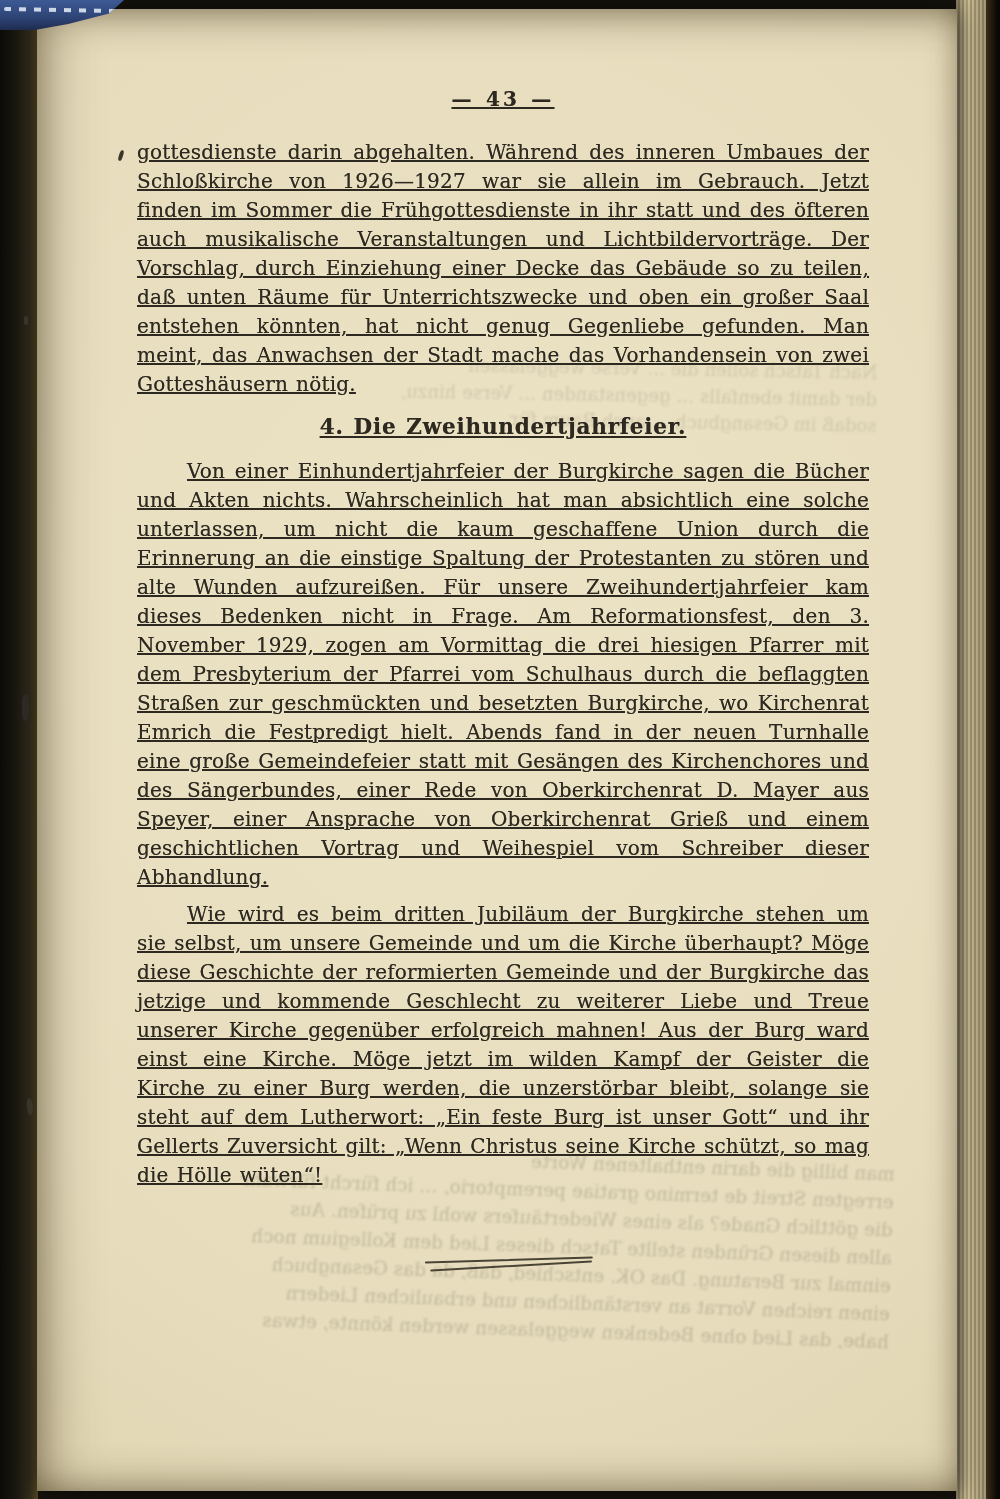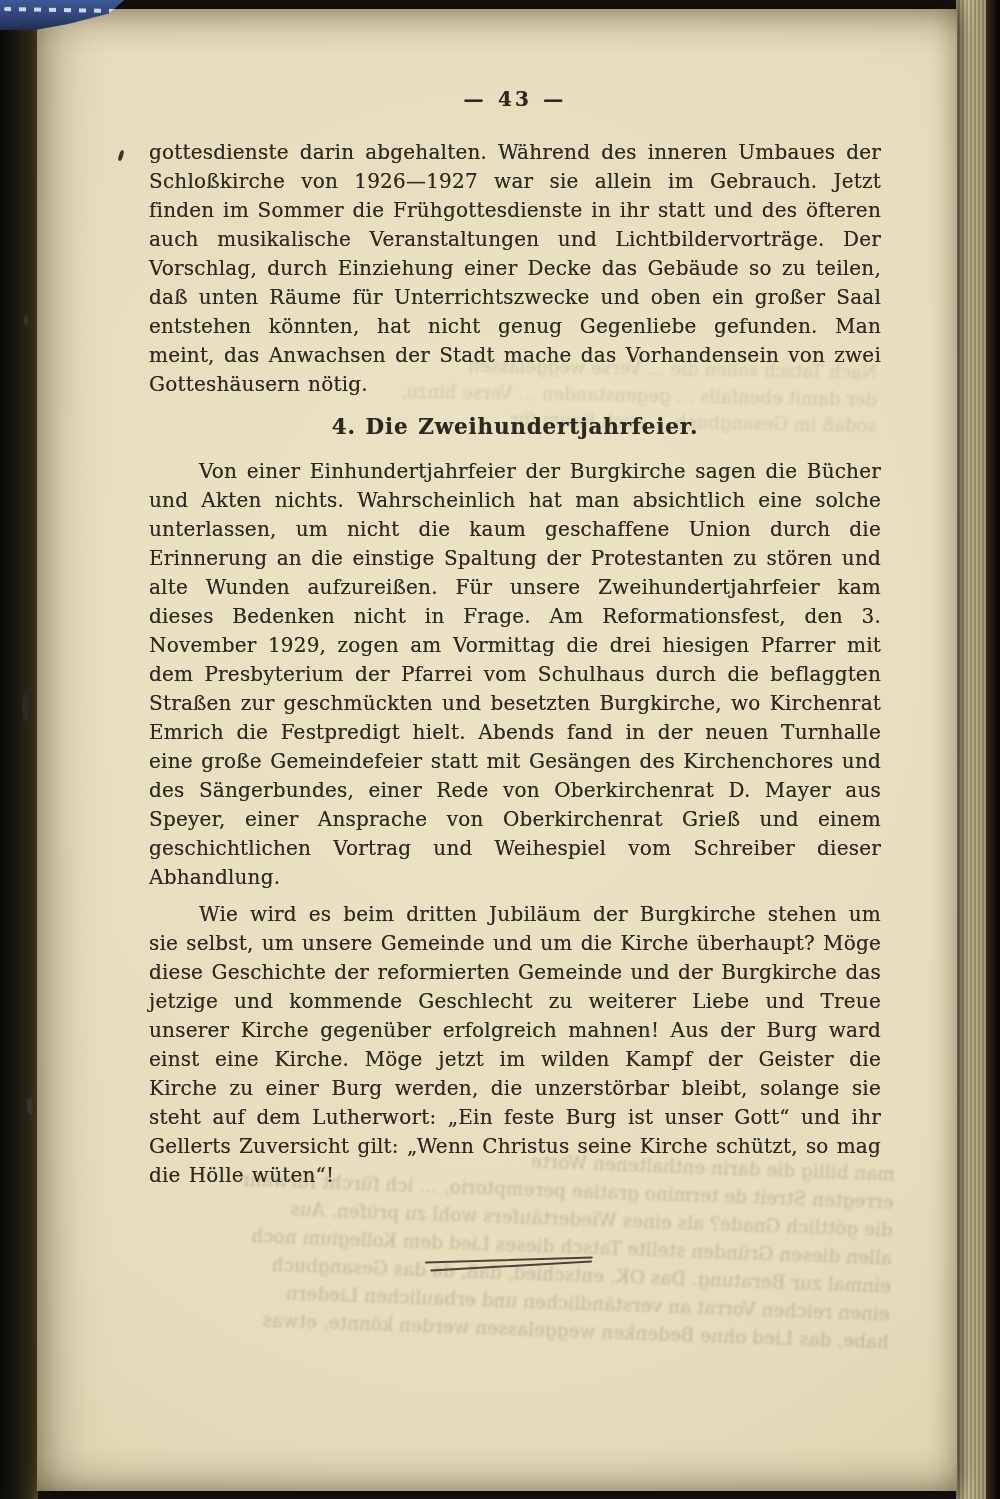--- a/index.html
+++ b/index.html
@@ -34,27 +34,28 @@
     background:radial-gradient(ellipse 120% 90% at 48% 42%, #ece3c6 0%, #e7ddbd 55%, #ddd2ae 85%, #d0c49c 100%);
     box-shadow:
       inset 30px 0 55px -25px rgba(62,48,22,.55),
       inset -16px 0 32px -18px rgba(62,48,22,.38),
       inset 0 26px 42px -24px rgba(62,48,22,.5),
       inset 0 -24px 42px -24px rgba(62,48,22,.45),
       0 0 22px rgba(0,0,0,.6);
   }
 
   .content {
-    position:absolute; left:104px; top:0; width:748px; z-index:2;
+    position:absolute; left:92px; top:0; width:748px; z-index:2;
     color:#2d2920;
     font-size:20px; line-height:29px;
     text-align:justify; text-justify:inter-word;
     letter-spacing:0.2px; word-spacing:1.5px;
     hyphens:auto;
     text-shadow:0 0 0.5px rgba(45,41,32,.65);
+    text-decoration:underline;
   }
   .page-number {
     text-align:center;
     margin:78px 0 27px 0;
     font-size:20px; font-weight:bold;
     letter-spacing:3px; line-height:24px;
   }
   .para { margin:8px; }
   .para.indent { text-indent:50px; }
   .section-heading {

